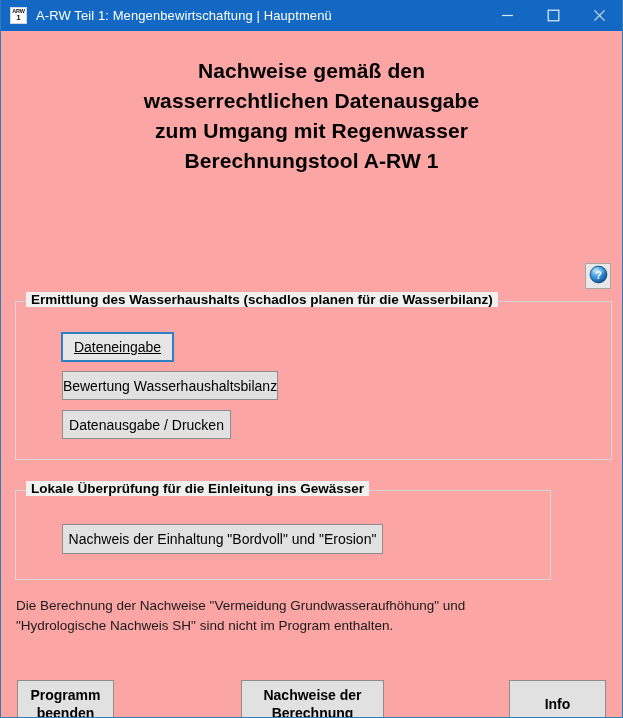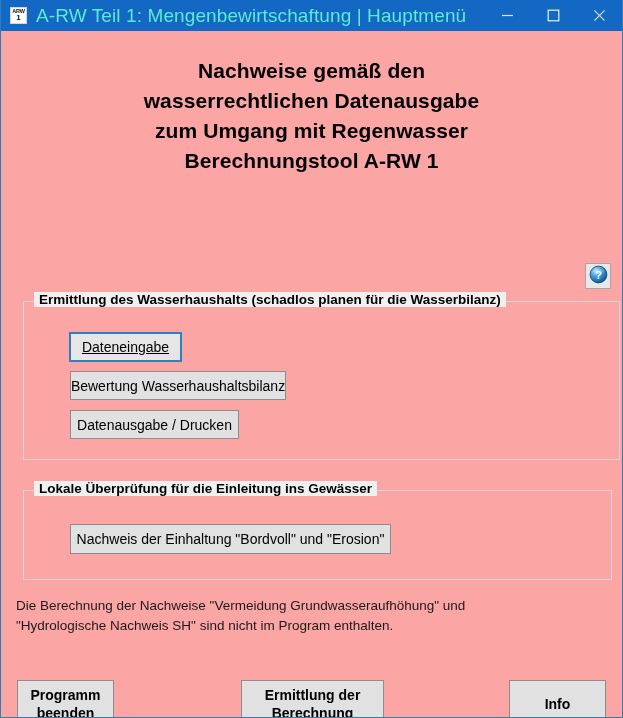--- a/index.html
+++ b/index.html
@@ -57,22 +57,22 @@
     font-family: "Liberation Sans", sans-serif;
   }
   #app-icon .ico-bot {
     font-size: 8px;
     font-weight: bold;
     color: #111111;
     margin-top: 0px;
     font-family: "Liberation Sans", sans-serif;
   }
   #title-text {
-    color: #5eead4;
-    font-size: 19px;
+    color: #ffffff;
+    font-size: 13px;
     font-family: "Liberation Sans", sans-serif;
     white-space: nowrap;
     letter-spacing: 0.1px;
   }
   #window-controls {
     margin-left: auto;
     display: flex;
     height: 31px;
   }
   .wctl {
@@ -128,21 +128,20 @@
     justify-content: center;
     cursor: pointer;
   }
 
   
   .groupbox {
     position: absolute;
     box-sizing: border-box;
     border: 1px solid #d6d6d6;
     background: transparent;
-    margin-left: 8px;
   }
   .group-legend {
     position: absolute;
     top: -10px;
     left: 10px;
     background: #f0f0ee;
     padding: 0 5px;
     font-size: 13.5px;
     font-weight: bold;
     color: #000000;
@@ -152,21 +151,21 @@
 
   #group-1 {
     left: 14px;
     top: 270px;
     width: 597px;
     height: 159px;
   }
   #group-2 {
     left: 14px;
     top: 459px;
-    width: 589px;
+    width: 536px;
     height: 90px;
   }
 
   
   .btn {
     position: absolute;
     box-sizing: border-box;
     background: #e1e1e1;
     border: 1px solid #8d8d8d;
     color: #000000;
@@ -317,21 +316,21 @@
 
     <div class="btm-btn" id="btn-beenden">
       <span>
         <span>Programm</span><br>
         <span>beenden</span>
       </span>
     </div>
 
     <div class="btm-btn" id="btn-leitlinie">
       <span>
-        <span>Ermittlung der</span><br>
+        <span>Nachweise der</span><br>
         <span>Berechnung</span>
       </span>
     </div>
 
     <div class="btm-btn" id="btn-info">
       <span>Info</span>
     </div>
 
   </div>
 </div>

